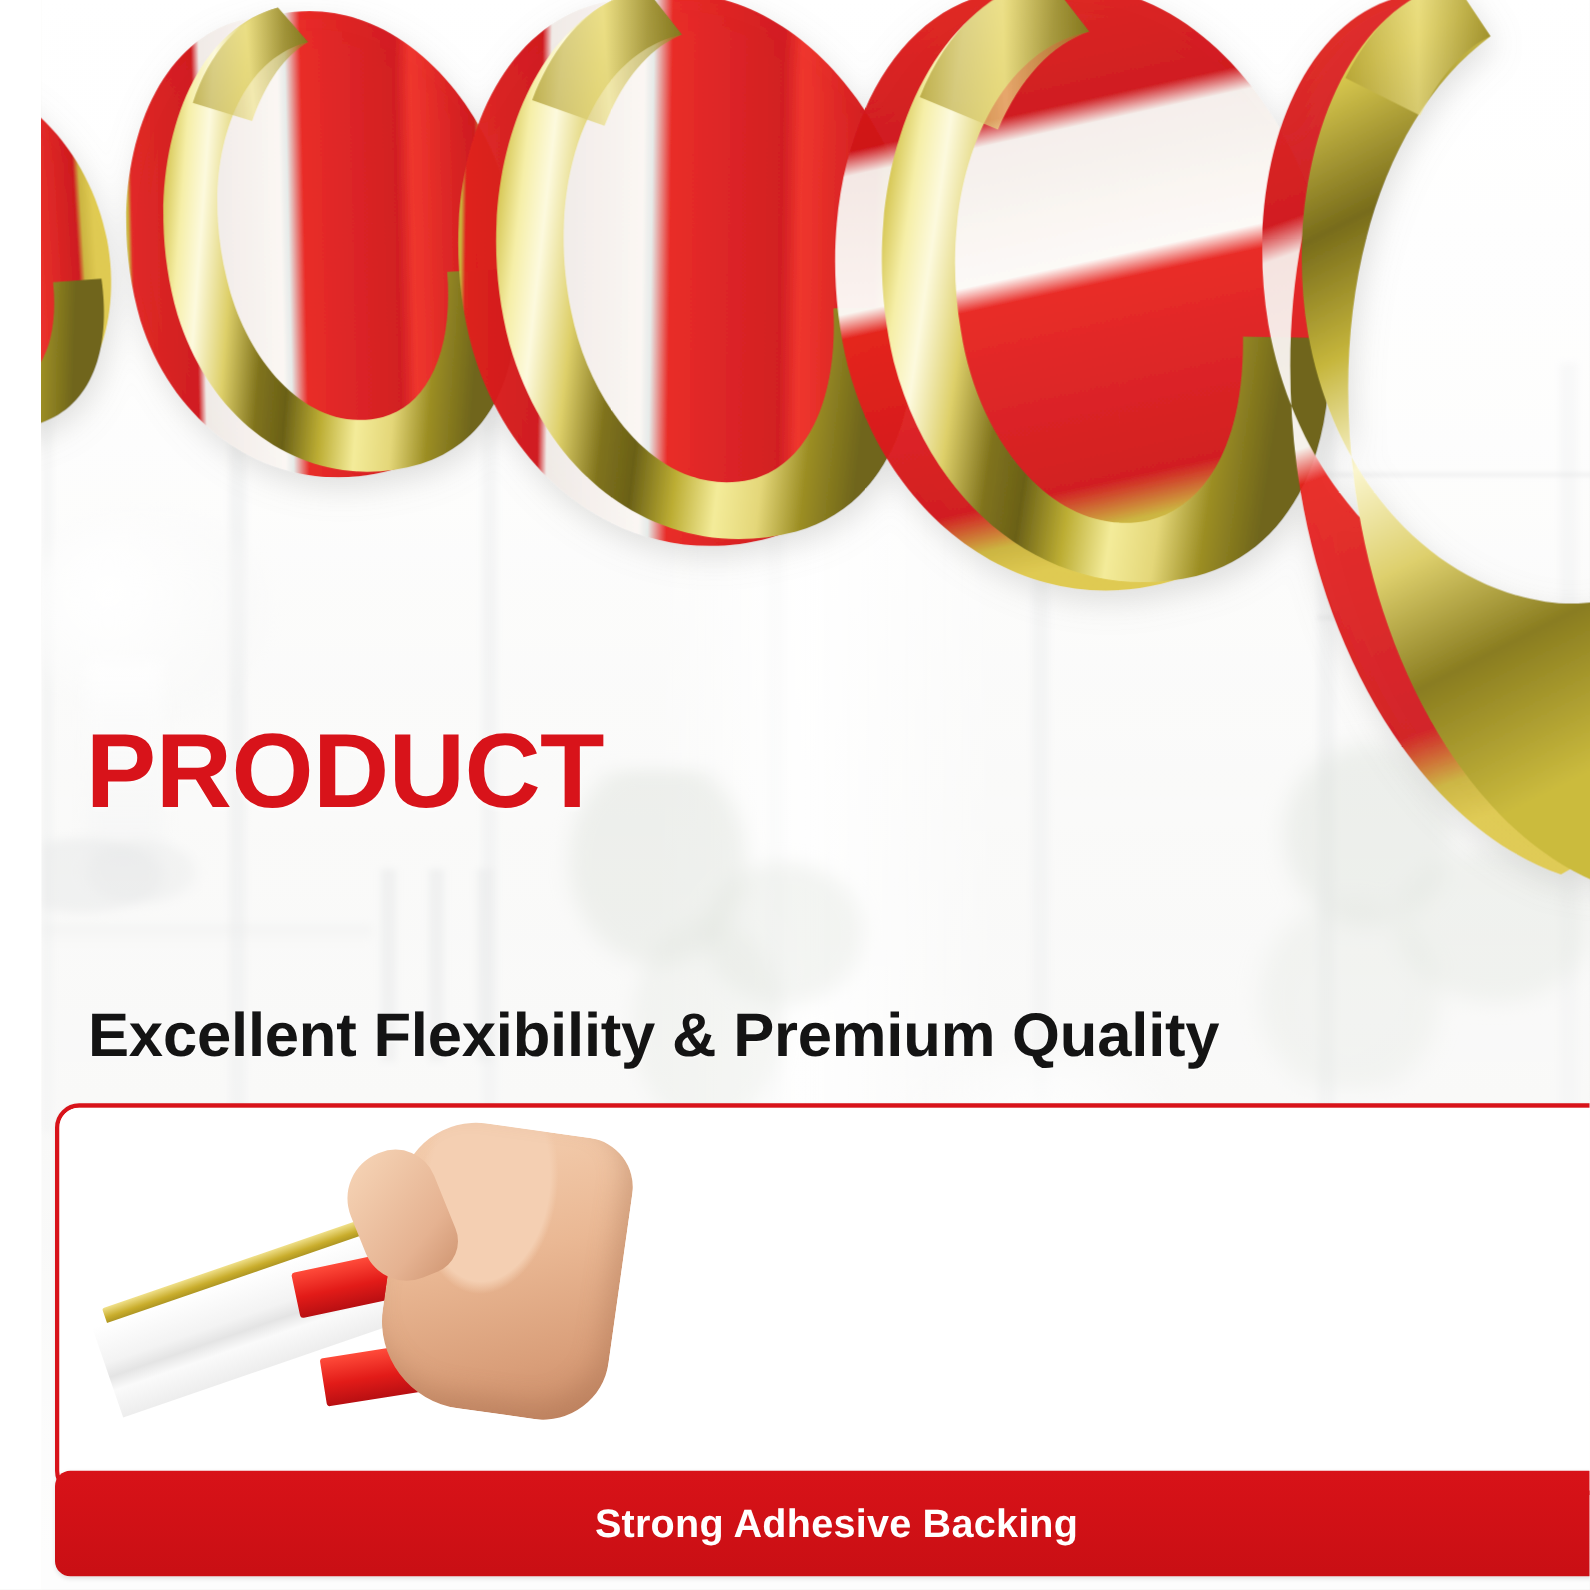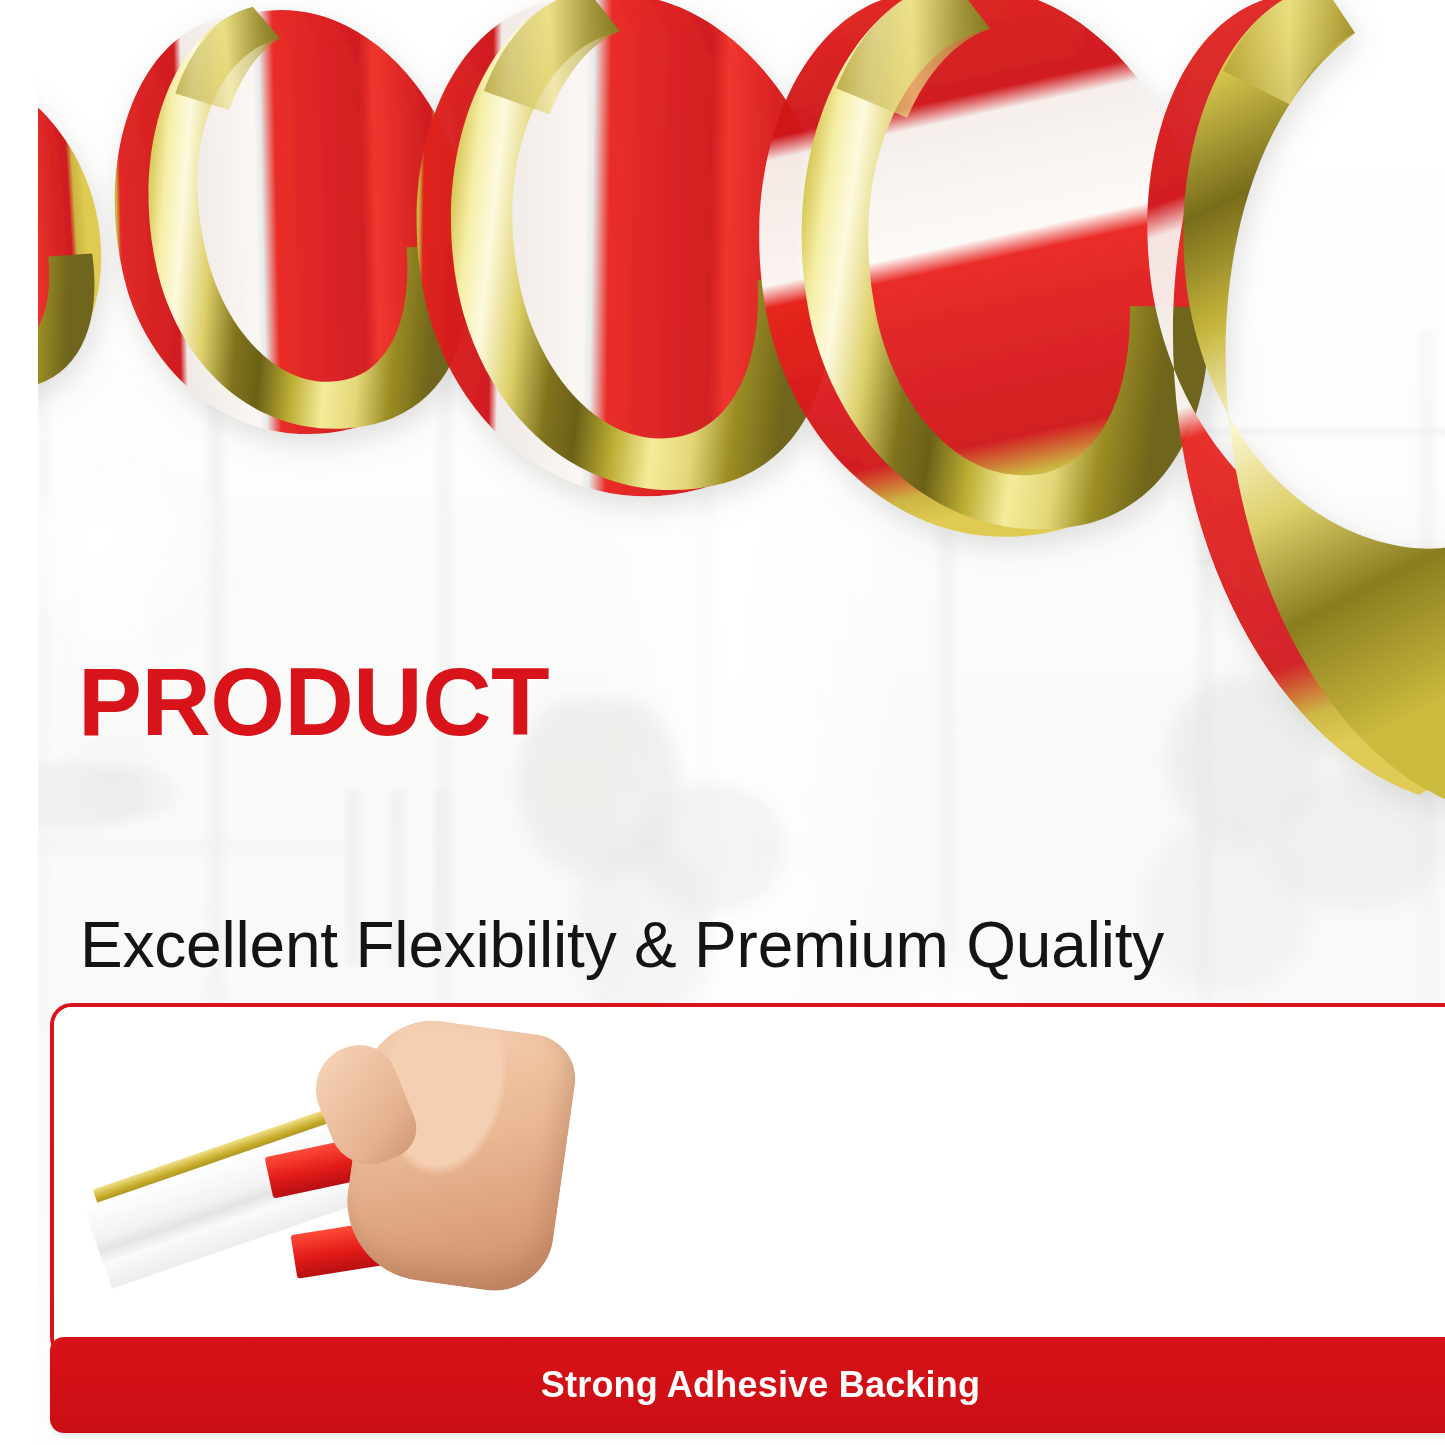--- a/index.html
+++ b/index.html
@@ -95,21 +95,21 @@
   
   .headline{
     position:absolute;left:40px;top:656px;
     font-size:96px;line-height:.96;font-weight:bold;
     color:#D8131A;letter-spacing:-0.5px;
     text-shadow:0 2px 5px rgba(255,255,255,.55);
   }
   .headline .l2{display:block;}
   .subtitle{
     position:absolute;left:42px;top:908px;
-    font-size:64px;font-weight:normal;color:#141414;
+    font-size:56px;font-weight:bold;color:#141414;
     letter-spacing:-0.2px;
     text-shadow:0 1px 3px rgba(255,255,255,.7);
   }
 
   
   .cards{
     position:absolute;left:12px;top:1003px;
     width:1421px;height:430px;
     display:flex;gap:12px;
   }

